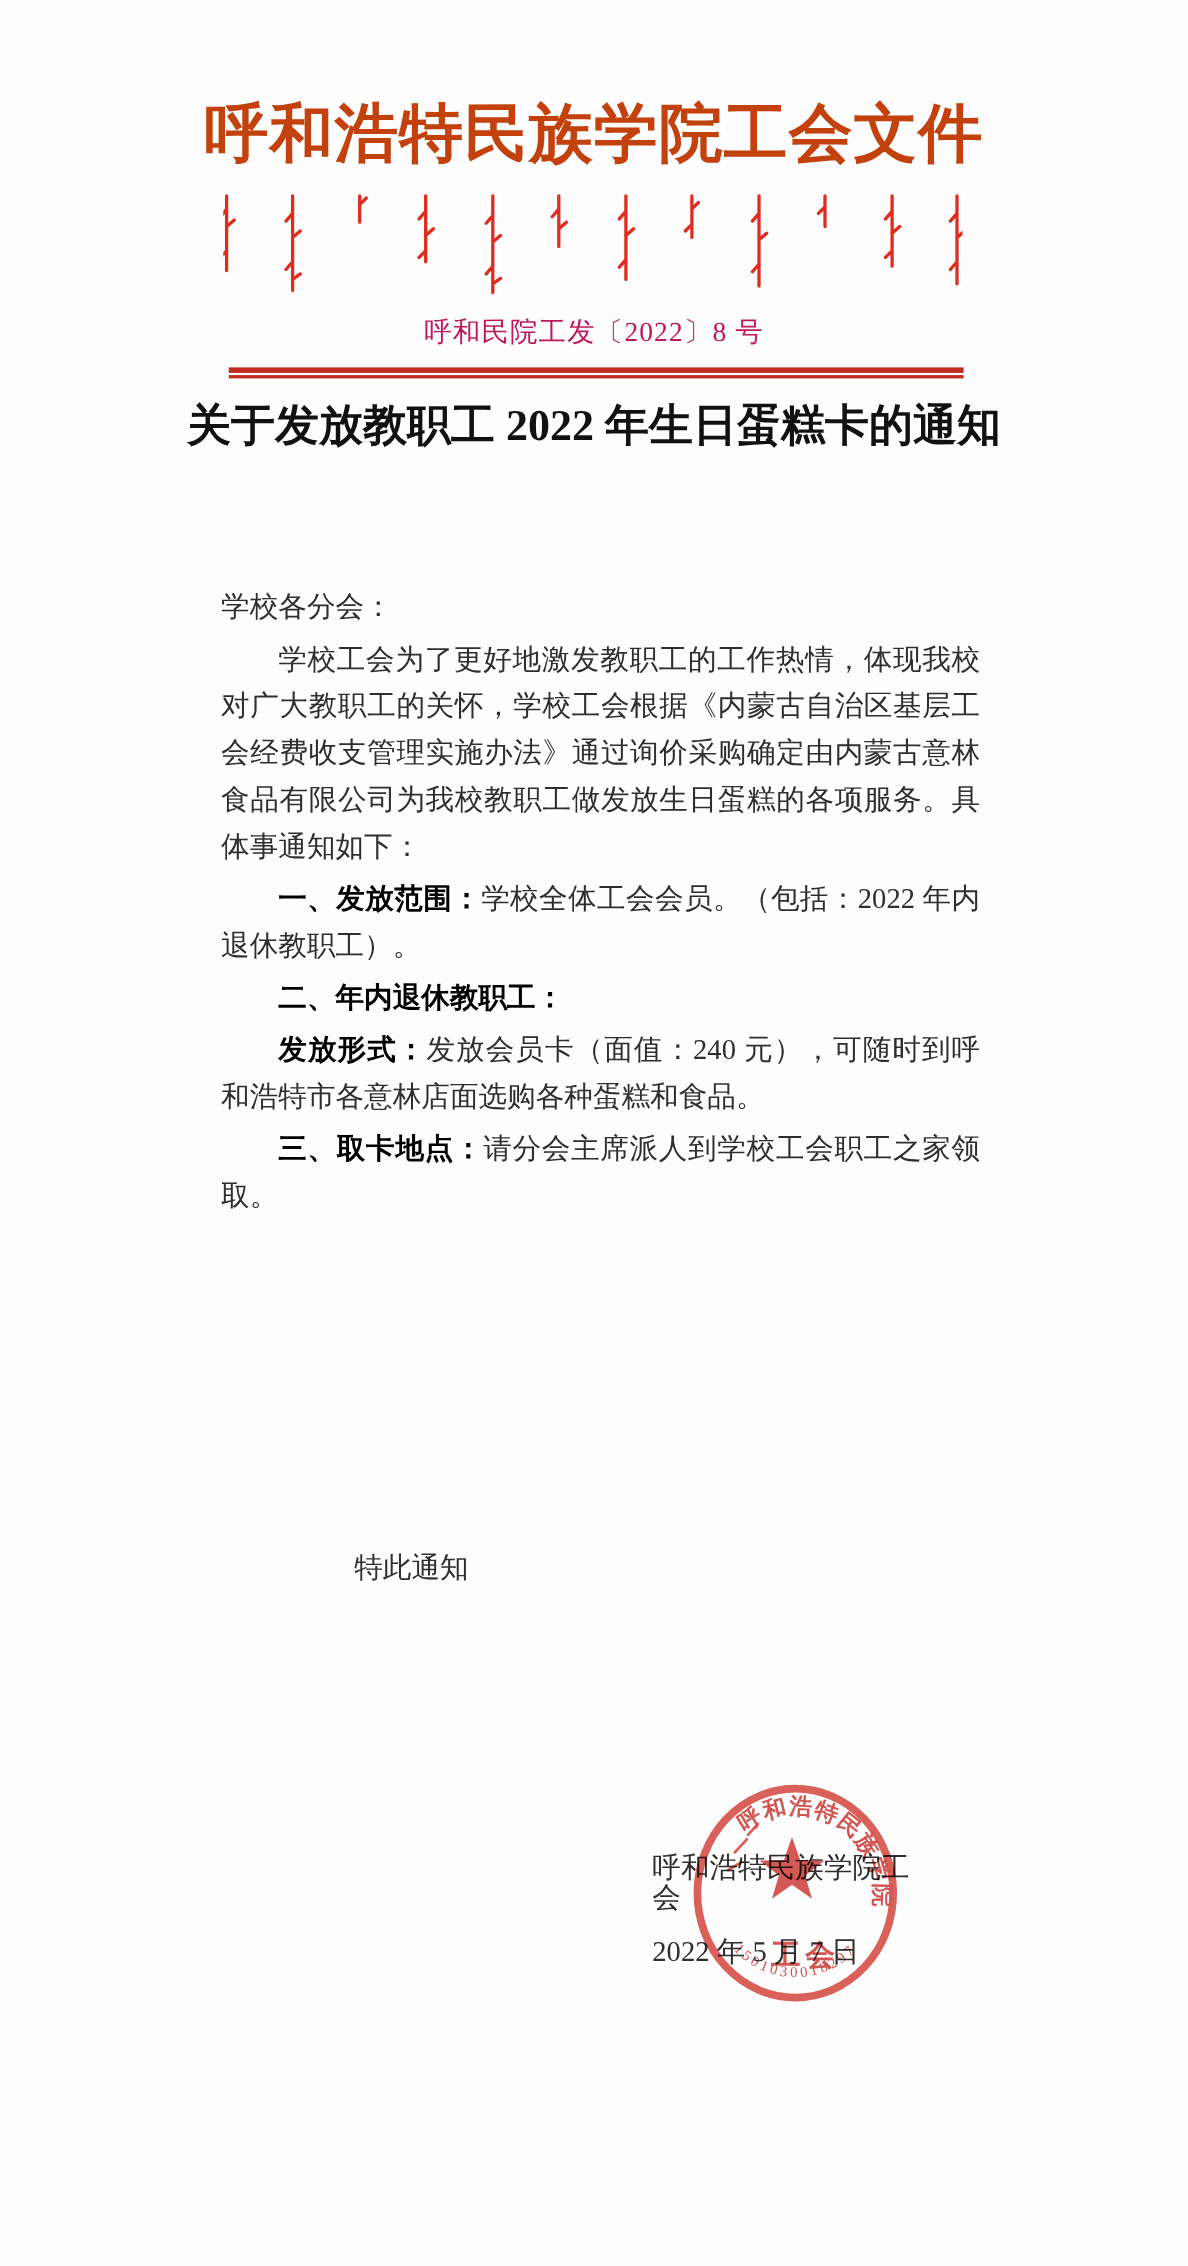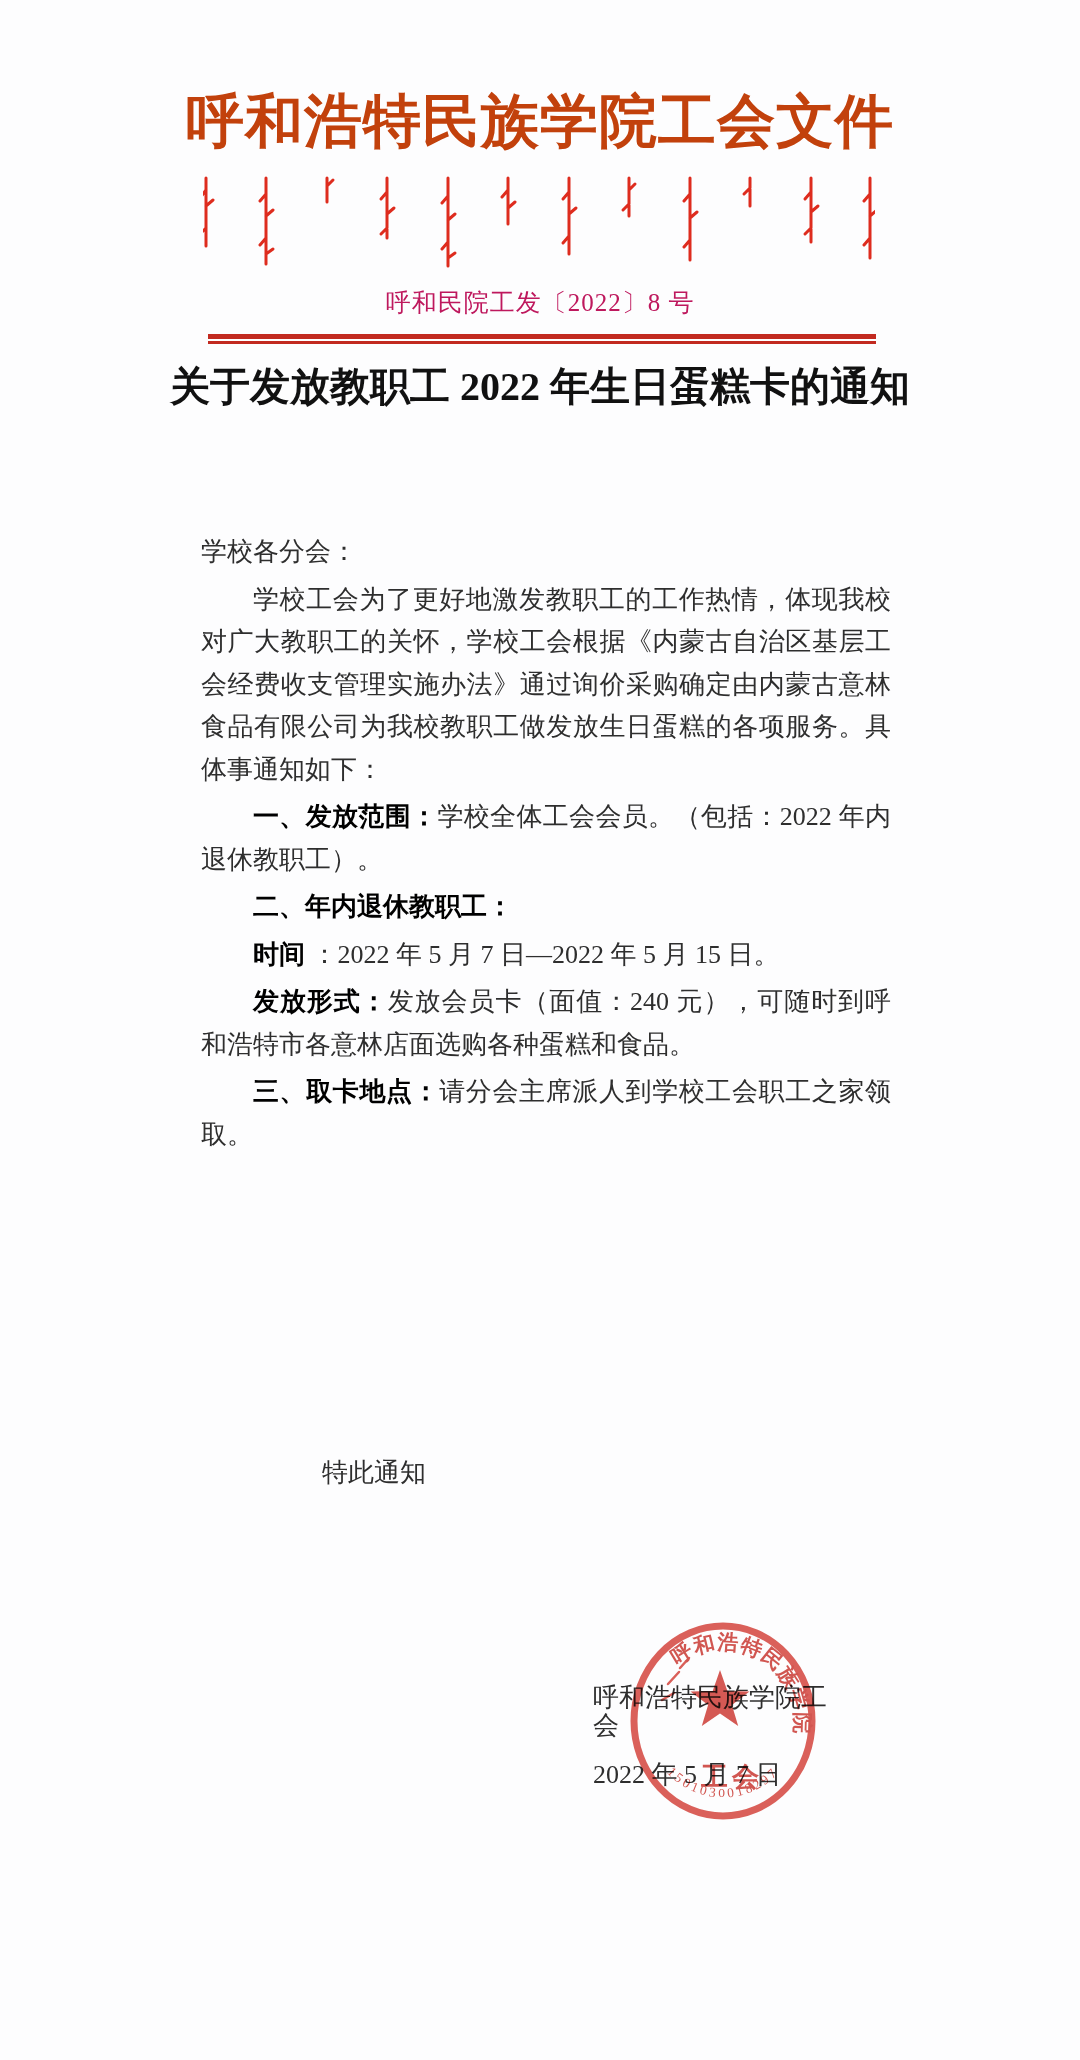--- a/index.html
+++ b/index.html
@@ -87,21 +87,20 @@
 
   <div class="red-rule"></div>
 
   <h2 class="notice-title">关于发放教职工 2022 年生日蛋糕卡的通知</h2>
 
   <div class="body-block">
     <p class="salutation">学校各分会：</p>
     <p class="para"><b></b><span>学校工会为了更好地激发教职工的工作热情，体现我校对广大教职工的关怀，学校工会根据《内蒙古自治区基层工会经费收支管理实施办法》通过询价采购确定由内蒙古意林食品有限公司为我校教职工做发放生日蛋糕的各项服务。具体事通知如下：</span></p>
     <p class="para"><b>一、发放范围：</b><span>学校全体工会会员。（包括：2022 年内退休教职工）。</span></p>
     <p class="para"><b>二、年内退休教职工：</b><span></span></p>
-    <p class="para"><b>时间</b><span> ：2022 年 5 月 7 日—2022 年 5 月 15 日。</span></p>
     <p class="para"><b>发放形式：</b><span>发放会员卡（面值：240 元），可随时到呼和浩特市各意林店面选购各种蛋糕和食品。</span></p>
     <p class="para"><b>三、取卡地点：</b><span>请分会主席派人到学校工会职工之家领取。</span></p>
     <p class="para closing">特此通知</p>
   </div>
 
   <div class="signature">
     <div class="org-line">呼和浩特民族学院工会</div>
     <div class="date-line">2022 年 5 月 7 日</div>
   </div>
 

